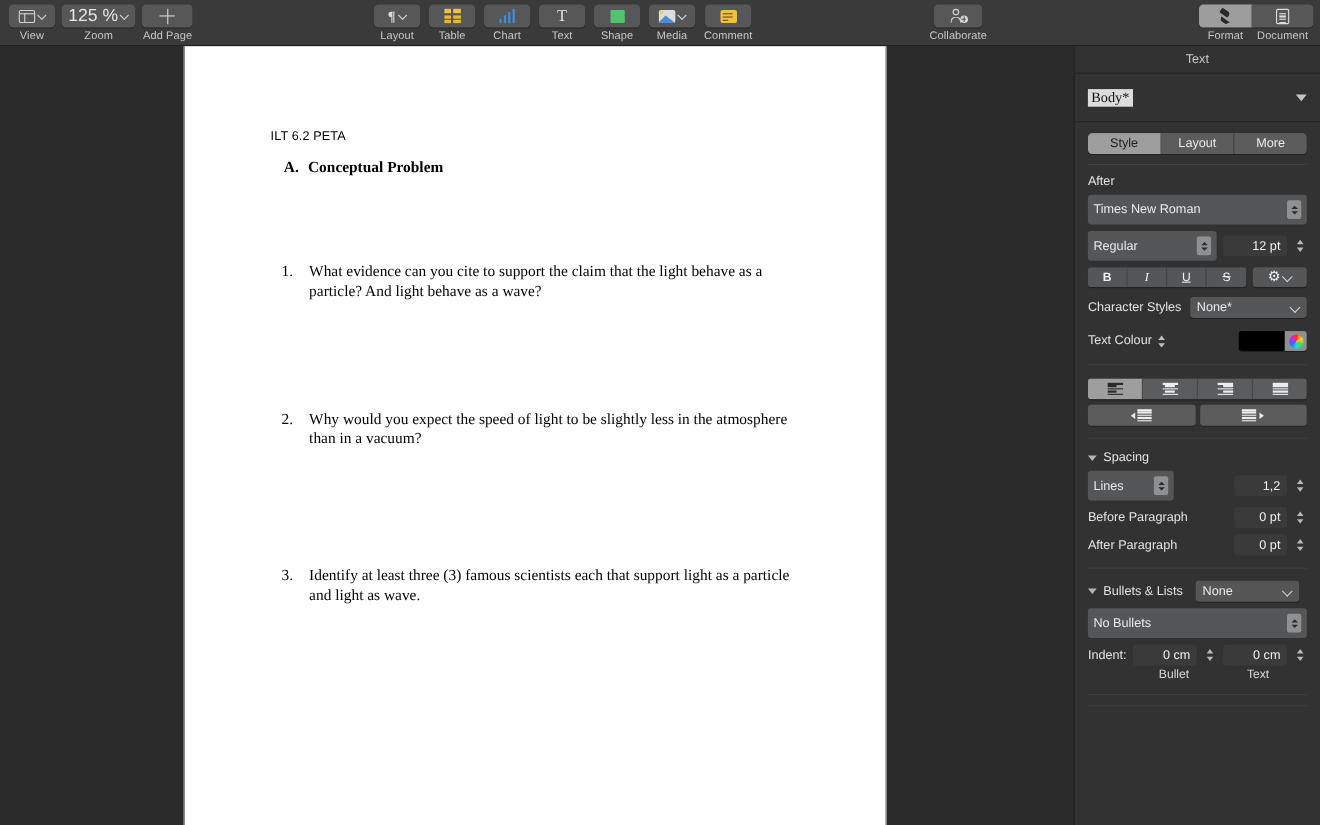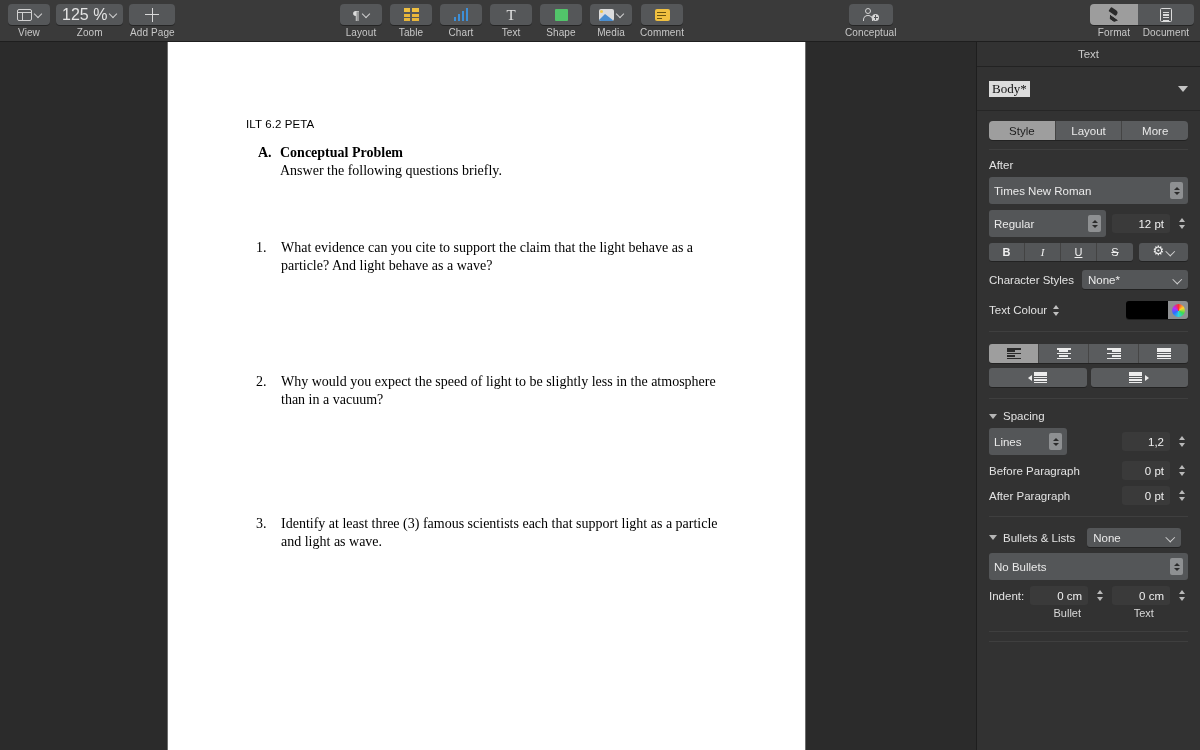--- a/index.html
+++ b/index.html
@@ -467,21 +467,21 @@
 
   <div class="collab-group">
     <div class="tb-item">
       <div class="tb-btn wide" style="min-width:44px">
         <span class="icon-collab">
           <span class="head"></span>
             <span class="body"></span>
             <span class="plus"></span>
         </span>
       </div>
-      <span class="tb-label">Conceptual</span>
+      <span class="tb-label">Collaborate</span>
     </div>
   </div>
 
   <div class="right-group">
     <div class="seg-wrap">
       <div class="seg-btn first active">
         <span class="icon-brush">
           <span class="h"></span>
             <span class="s"></span>
         </span>
@@ -504,21 +504,20 @@
 
 <div class="canvas">
   <div class="page">
     <div class="doc-header">ILT 6.2 PETA</div>
 
     <div class="sec-a">
       <div class="row">
         <span class="marker">A.</span>
         <span class="title">Conceptual Problem</span>
       </div>
-      <div class="sub">Answer the following questions briefly.</div>
     </div>
 
     <div class="q q1">
       <span class="num">1.</span>
       <span class="txt">What evidence can you cite to support the claim that the light behave as a particle? And light behave as a wave?</span>
     </div>
     <div class="q q2">
       <span class="num">2.</span>
       <span class="txt">Why would you expect the speed of light to be slightly less in the atmosphere than in a vacuum?</span>
     </div>

